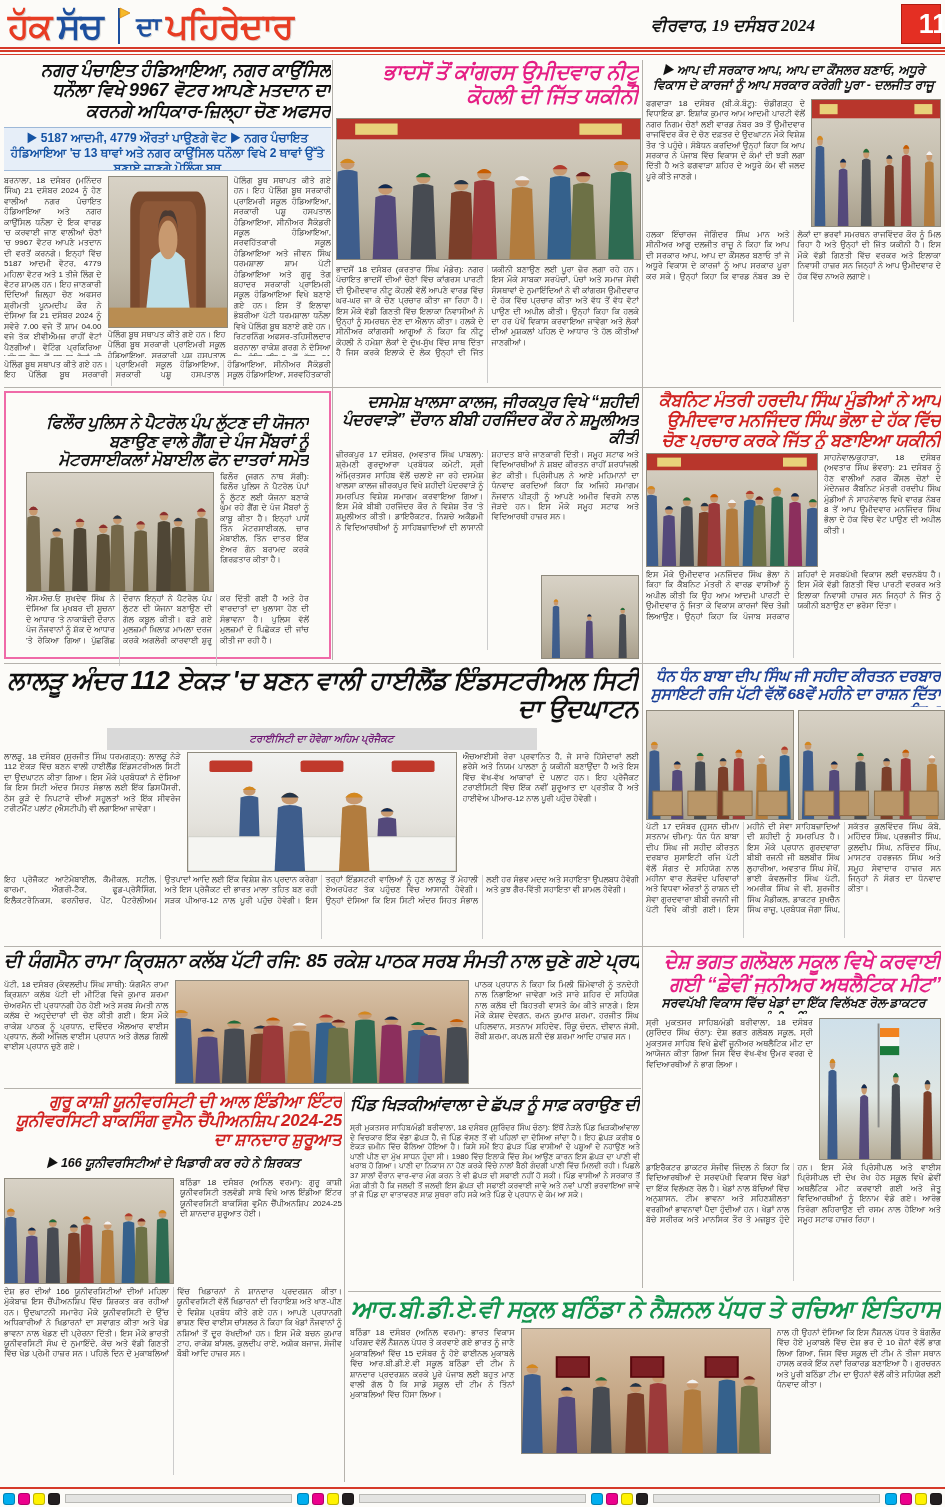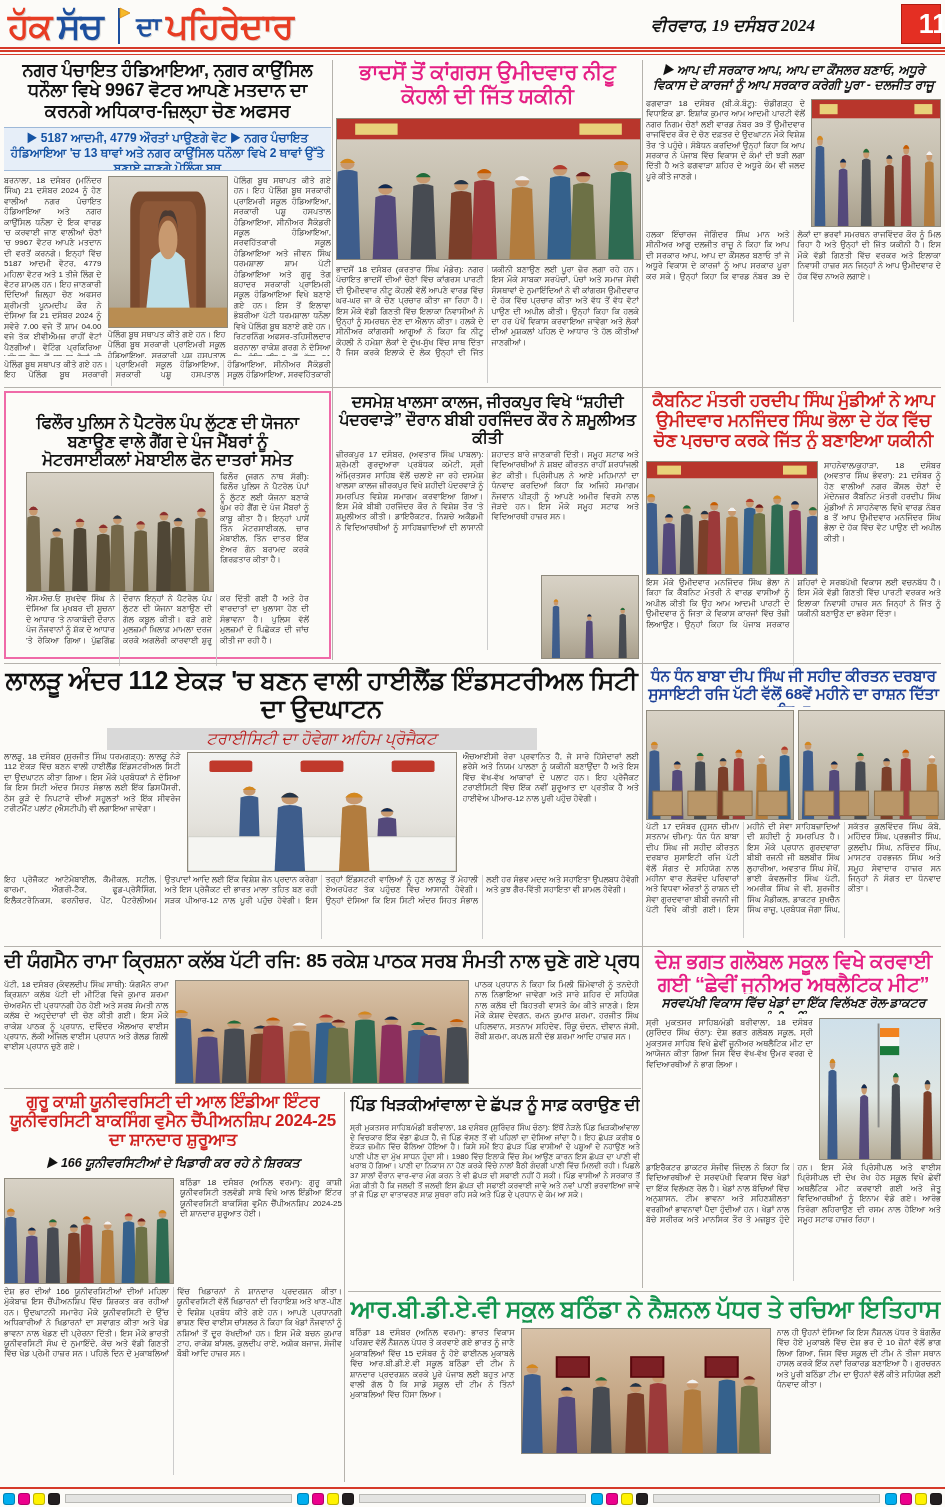--- a/index.html
+++ b/index.html
@@ -7,30 +7,30 @@
   .abs{position:absolute;box-sizing:border-box;}
   
   .logo-row{display:flex;align-items:flex-end;gap:6px;}
   .logo-word{font-weight:800;font-size:35px;line-height:36px;letter-spacing:-1px;text-shadow:1px 1px 0 rgba(0,0,0,.15);}
   .lw-red{color:#e83c23;}
   .lw-blue{color:#1d4f9e;}
   .date-line{font-family:"Liberation Serif",serif;font-style:italic;font-weight:700;font-size:17px;color:#111;}
   .pagebox{background:#e42f23;color:#fff;font-weight:800;font-size:27px;display:flex;align-items:center;justify-content:center;border:1px solid #b01c12;}
   .triple-rule{background:repeating-linear-gradient(180deg,#d63a2a 0 1.6px,transparent 1.6px 3.4px);}
   
-  .hl{font-weight:800;text-align:center;line-height:1.13;overflow:hidden;letter-spacing:-.2px;}
+  .hl{font-weight:800;text-align:right;line-height:1.13;overflow:hidden;letter-spacing:-.2px;font-style:italic;}
   .hl-black{color:#111;}
   .hl-mag{color:#e51f84;}
   .hl-blue{color:#1b3f97;}
   .hl-red{color:#d02220;}
   .hl-green{color:#13934d;}
   .sub{font-weight:700;text-align:center;overflow:hidden;}
   .sub-blueband{background:#e6eef8;color:#1553a4;font-size:12px;line-height:15px;padding:3px 4px;border-top:1px solid #9db8d8;border-bottom:1px solid #9db8d8;}
   .sub-ital{font-style:italic;color:#111;font-size:12.5px;line-height:15px;}
-  .sub-grayband{background:#d9d9d9;color:#b91c1c;font-style:italic;font-weight:400;font-size:16px;line-height:22px;}
+  .sub-grayband{background:#d9d9d9;color:#701a75;font-style:italic;font-weight:700;font-size:10px;line-height:22px;}
   
   .bt{font-size:8px;line-height:10.4px;text-align:justify;color:#1c1c1c;overflow:hidden;word-break:break-word;}
   .c2{column-count:2;column-gap:8px;column-rule:1px solid #ccc;}
   .c3{column-count:3;column-gap:8px;column-rule:1px solid #ccc;}
   .c4{column-count:4;column-gap:8px;column-rule:1px solid #ccc;}
   .row{display:flex;gap:6px;}
   
   .photo{position:relative;overflow:hidden;background:linear-gradient(180deg,#d8d2c6 0%,#c2bbaa 60%,#a99f8c 100%);border:1px solid #8f8a7d;flex:none;}
   .photo svg{position:absolute;left:0;top:0;width:100%;height:100%;}
   .photo-warm{background:linear-gradient(180deg,#d8c2a8 0%,#c3a482 60%,#9e7f5e 100%);}
@@ -218,21 +218,21 @@
           <path d="M 46.8 30.7 Q 49.3 27 51.8 30.7 Z" fill="#102a52"></path>
           <path d="M 79.83333333333334 62 L 80.73333333333335 29.7 Q 84.03333333333335 27.900000000000002 87.33333333333334 29.7 L 88.23333333333335 62 Z" fill="#474b52"></path>
           <circle cx="84.03333333333335" cy="26.3" r="2.3" fill="#c8996f"></circle>
           <path d="M 81.53333333333335 25.8 Q 84.03333333333335 22.1 86.53333333333335 25.8 Z" fill="#1f6b3a"></path>
         </svg>
       </div>
   </div>
 
   <div class="abs" style="left:646px;top:391px;width:295px;height:268px;">
     <div class="hl hl-red" style="font-size:17.5px;height:58px;">ਕੈਬਨਿਟ ਮੰਤਰੀ ਹਰਦੀਪ ਸਿੰਘ ਮੁੰਡੀਆਂ ਨੇ ਆਪ ਉਮੀਦਵਾਰ ਮਨਜਿੰਦਰ ਸਿੰਘ ਭੋਲਾ ਦੇ ਹੱਕ ਵਿੱਚ ਚੋਣ ਪ੍ਰਚਾਰ ਕਰਕੇ ਜਿੱਤ ਨੂੰ ਬਣਾਇਆ ਯਕੀਨੀ</div>
-    <div class="row" style="margin-top:12px;height:112px;">
+    <div class="row" style="margin-top:4px;height:112px;">
       <div class="photo" style="width:170px;height:112px;">
           <svg viewBox="0 0 100 62" preserveAspectRatio="none">
             <rect x="0" y="0" width="100" height="9" fill="#b8362c"></rect>
             <path d="M -1.754545454545454 62 L -0.8545454545454536 23.4 Q 2.445454545454546 21.6 5.745454545454546 23.4 L 6.645454545454546 62 Z" fill="#3e5d8c"></path>
             <circle cx="2.445454545454546" cy="20" r="2.3" fill="#c8996f"></circle>
             <path d="M -0.054545454545453786 19.5 Q 2.445454545454546 15.8 4.945454545454546 19.5 Z" fill="#d4881e"></path>
             <path d="M 8.736363636363638 62 L 9.636363636363637 34.6 Q 12.936363636363637 32.8 16.236363636363638 34.6 L 17.136363636363637 62 Z" fill="#54497b"></path>
             <circle cx="12.936363636363637" cy="31.2" r="2.3" fill="#c8996f"></circle>
             <path d="M 10.436363636363637 30.7 Q 12.936363636363637 27 15.436363636363637 30.7 Z" fill="#102a52"></path>
             <path d="M 19.22727272727273 62 L 20.12727272727273 29.7 Q 23.42727272727273 27.900000000000002 26.72727272727273 29.7 L 27.62727272727273 62 Z" fill="#474b52"></path>

